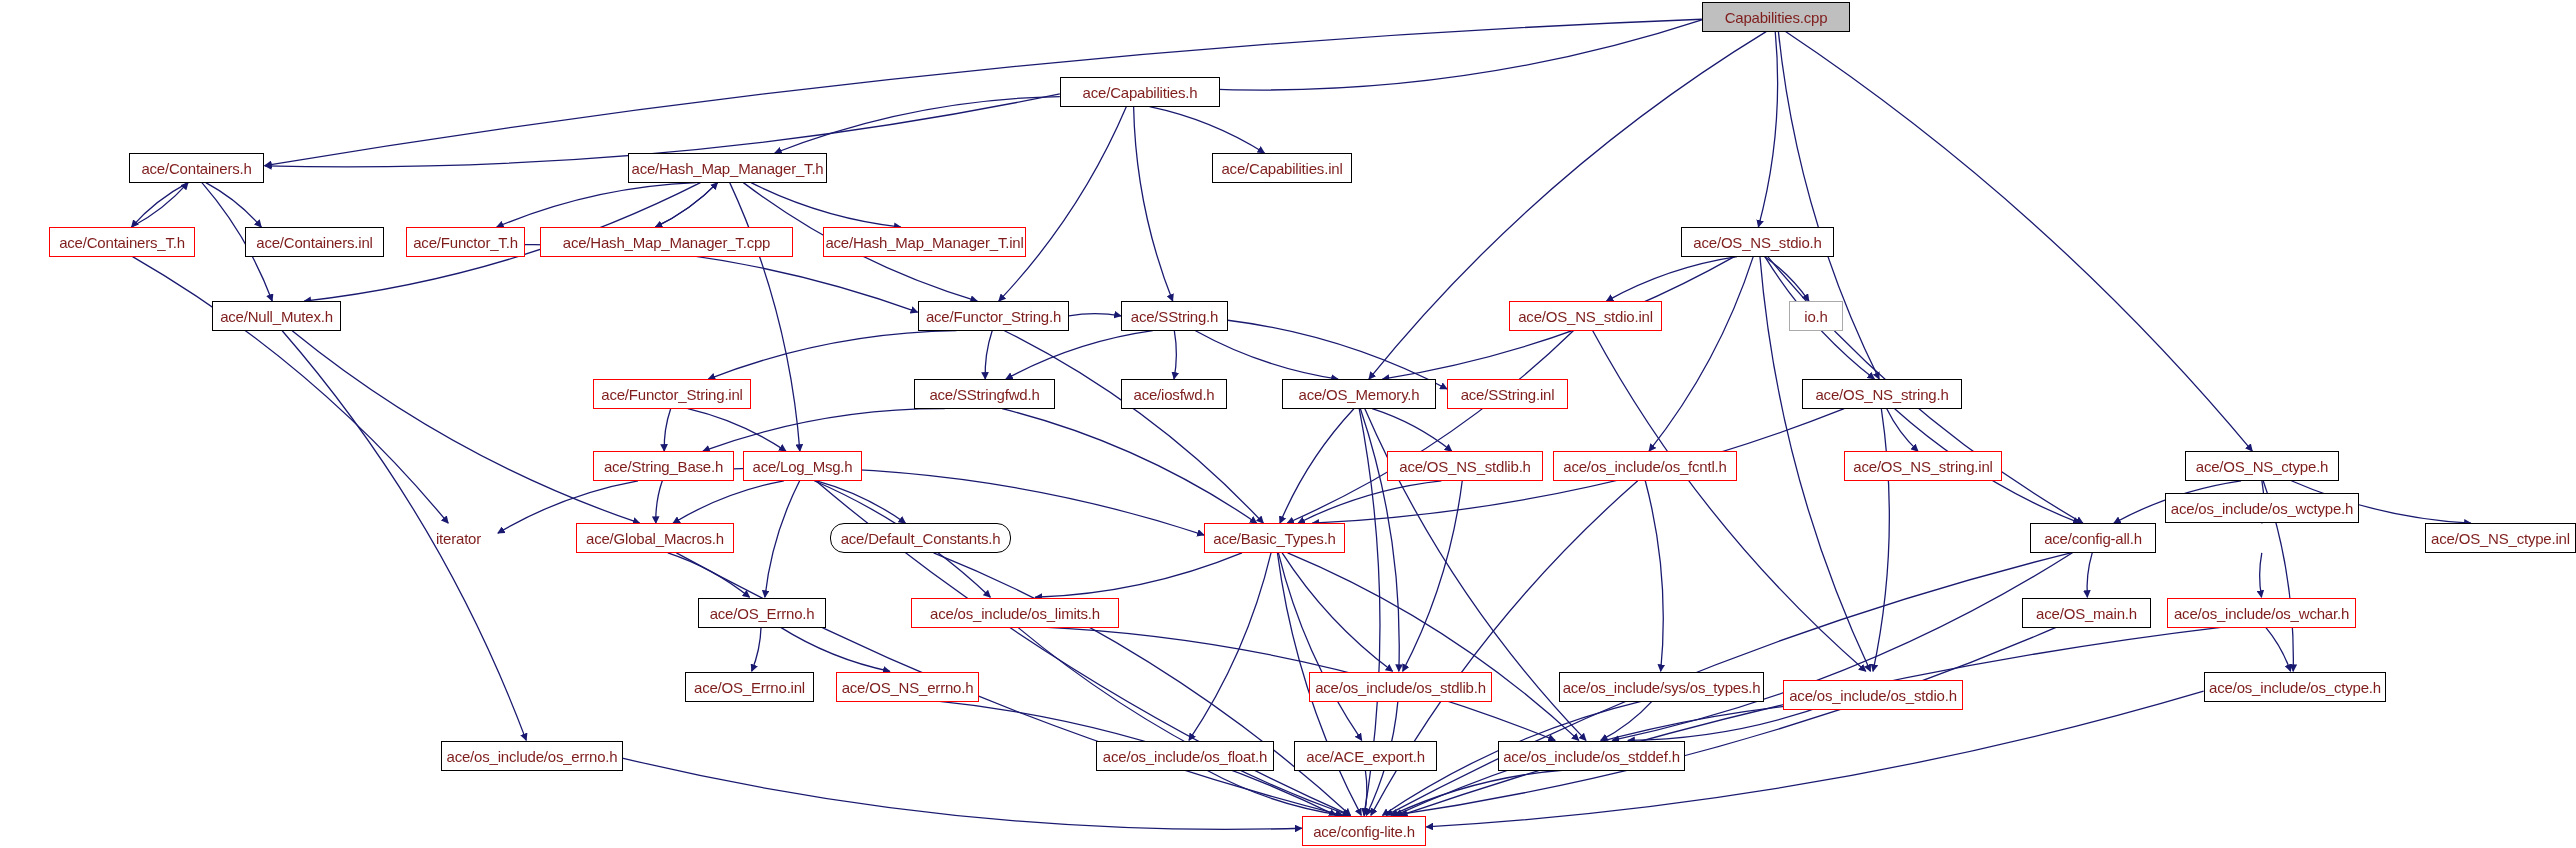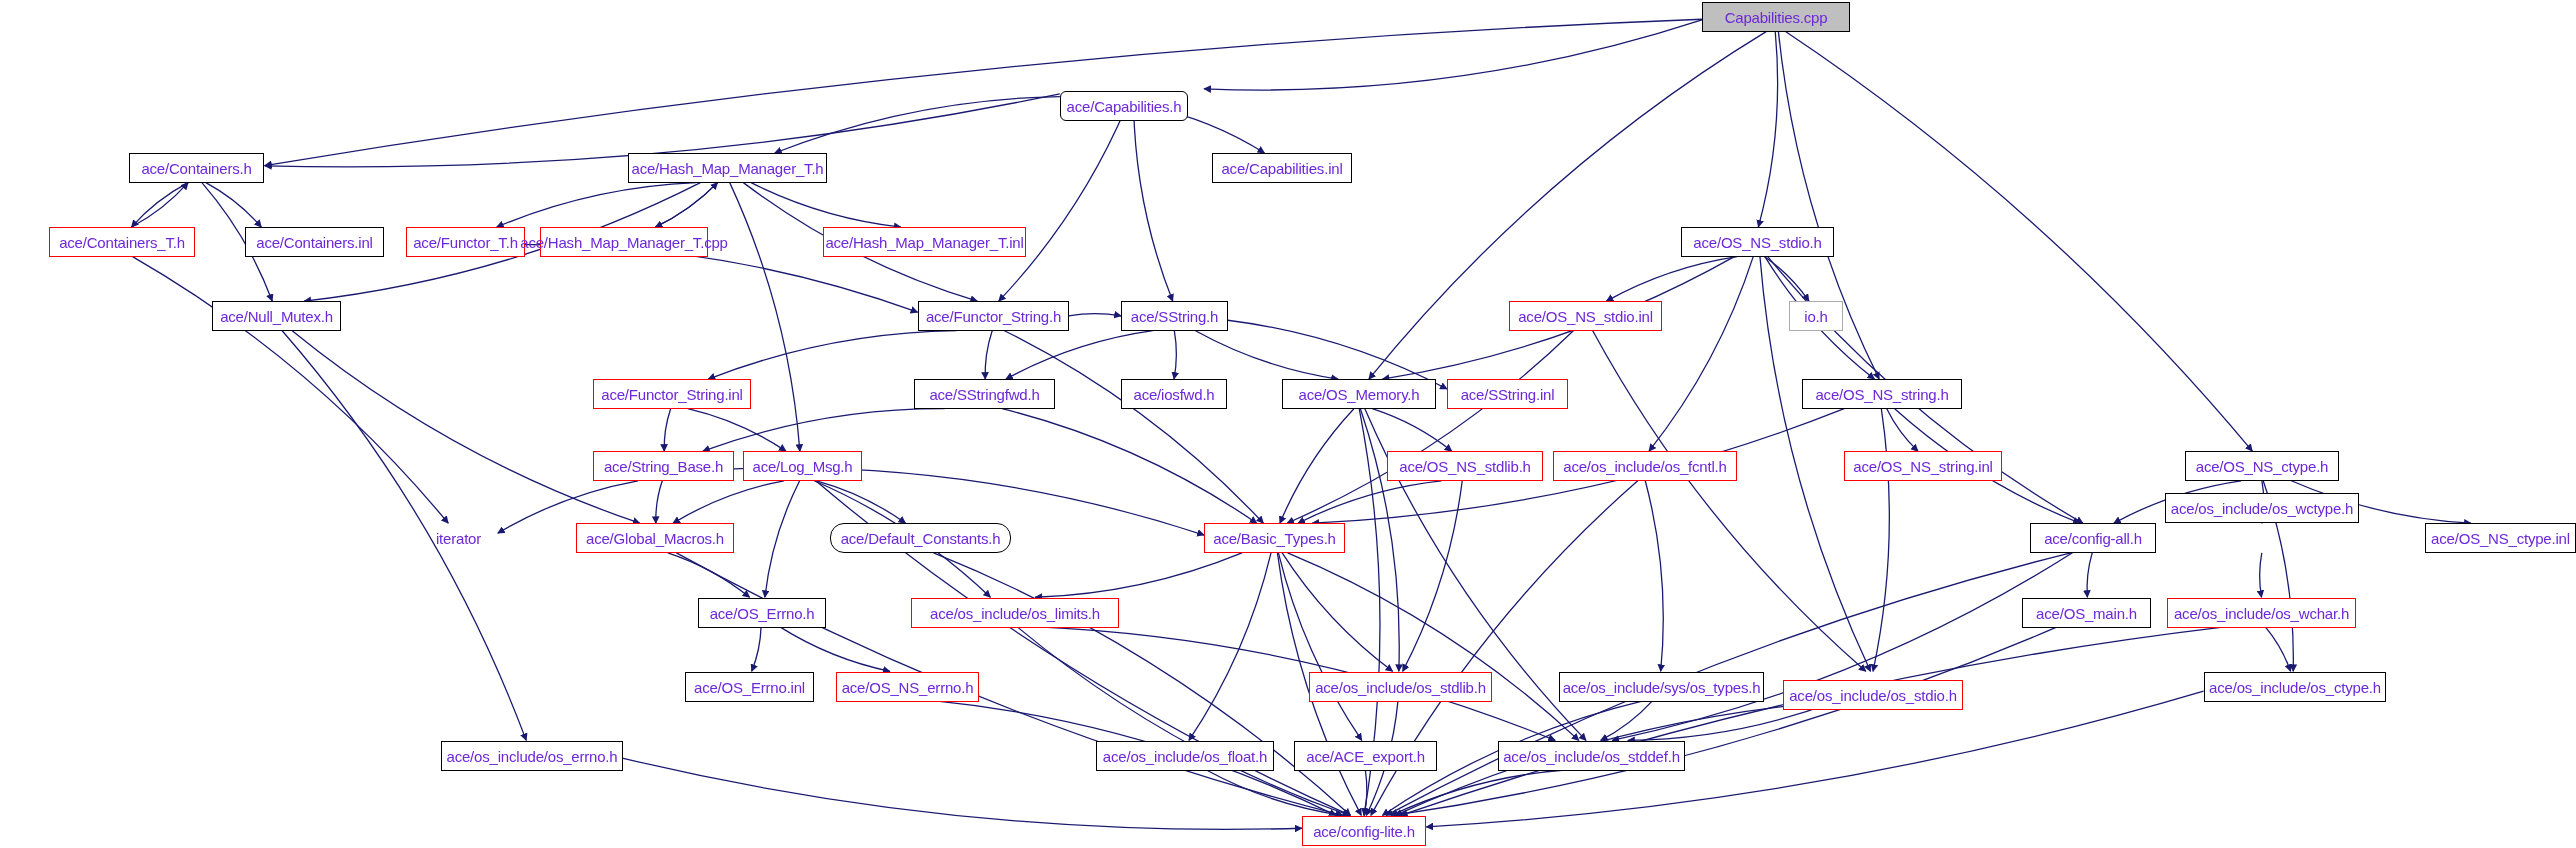--- a/index.html
+++ b/index.html
@@ -27,21 +27,21 @@
     box-sizing: border-box;
     display: flex;
     align-items: center;
     justify-content: center;
     height: 30px;
     background: #ffffff;
     border: 1px solid #000000;
     white-space: nowrap;
     font-size: 15px;
     line-height: 1;
-    color: #6d28d9;
+    color: #7f1d1d;
     letter-spacing: -0.2px;
     z-index: 5;
     padding: 0 25px;
   }
   .node.red   { border-color: #ff0000; }
   .node.gray  { border-color: #aaaaaa; }
   .node.root  { background: #bfbfbf; border-color: #000000; }
   .node-label { pointer-events: none; }
 </style>
 </head>
@@ -157,21 +157,21 @@
         <path d="M 1584.2 780.0 Q 1492.1 787.2 1408.3 826.0" marker-end="url(#arrow)"></path>
         <path d="M 945.2 560.0 Q 1180.2 655.0 1367.3 826.0" marker-end="url(#arrow)"></path>
         <path d="M 645.9 487.0 Q 570.2 500.8 504.0 540.1" marker-end="url(#arrow)"></path>
         <path d="M 134.2 260.0 Q 318.3 366.2 453.8 530.0" marker-end="url(#arrow)"></path>
       </g>
   </svg>
   <div id="node-layer">
       <div class="node root" style="left: 1702px; top: 2px; width: 148px;">
         <span class="node-label">Capabilities.cpp</span>
       </div>
-      <div class="node" style="left: 1060px; top: 91px; width: 128px; border-radius: 6px;">
+      <div class="node" style="left: 1060px; top: 77px; width: 160px;">
         <span class="node-label">ace/Capabilities.h</span>
       </div>
       <div class="node" style="left: 129px; top: 153px; width: 135px;">
         <span class="node-label">ace/Containers.h</span>
       </div>
       <div class="node" style="left: 628px; top: 153px; width: 199px;">
         <span class="node-label">ace/Hash_Map_Manager_T.h</span>
       </div>
       <div class="node" style="left: 1212px; top: 153px; width: 140px;">
         <span class="node-label">ace/Capabilities.inl</span>
@@ -181,21 +181,21 @@
       </div>
       <div class="node red" style="left: 49px; top: 227px; width: 146px;">
         <span class="node-label">ace/Containers_T.h</span>
       </div>
       <div class="node" style="left: 201px; top: 227px; width: 139px; margin-left: 44px;">
         <span class="node-label">ace/Containers.inl</span>
       </div>
       <div class="node red" style="left: 406px; top: 227px; width: 119px;">
         <span class="node-label">ace/Functor_T.h</span>
       </div>
-      <div class="node red" style="left: 540px; top: 227px; width: 168px;">
+      <div class="node red" style="left: 540px; top: 227px; width: 253px;">
         <span class="node-label">ace/Hash_Map_Manager_T.cpp</span>
       </div>
       <div class="node red" style="left: 823px; top: 227px; width: 203px;">
         <span class="node-label">ace/Hash_Map_Manager_T.inl</span>
       </div>
       <div class="node" style="left: 212px; top: 301px; width: 129px;">
         <span class="node-label">ace/Null_Mutex.h</span>
       </div>
       <div class="node" style="left: 918px; top: 301px; width: 151px;">
         <span class="node-label">ace/Functor_String.h</span>

